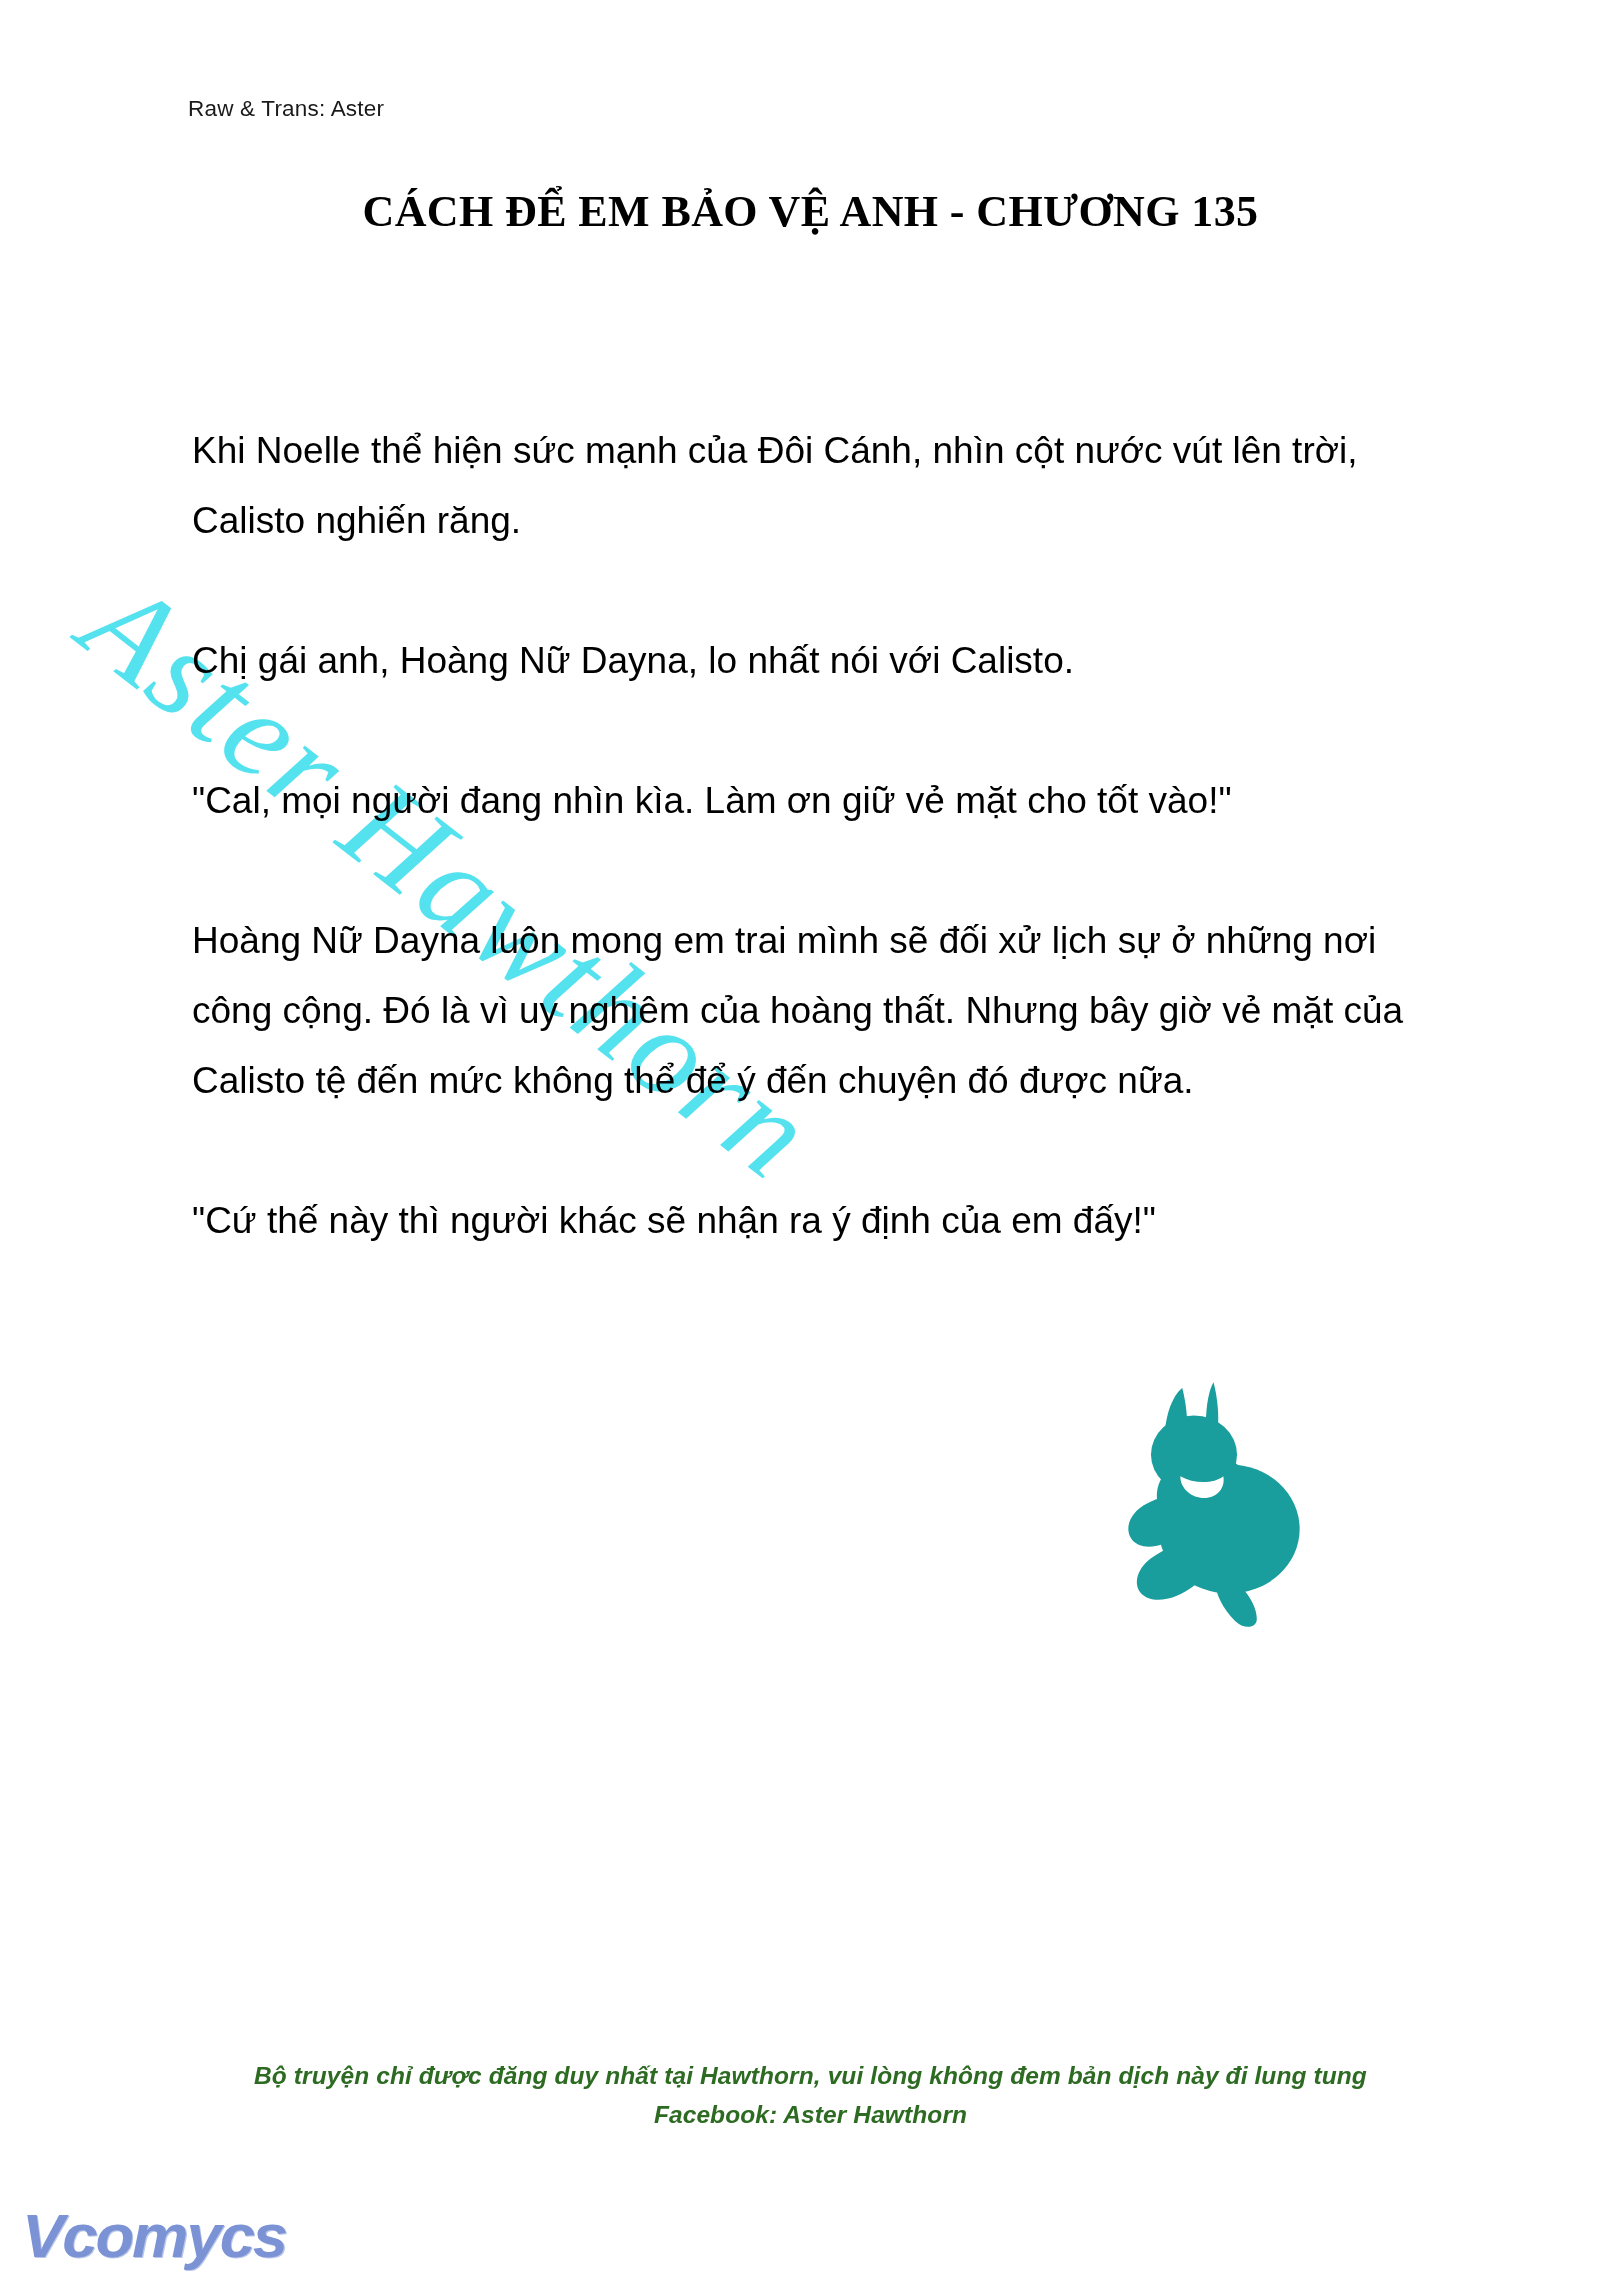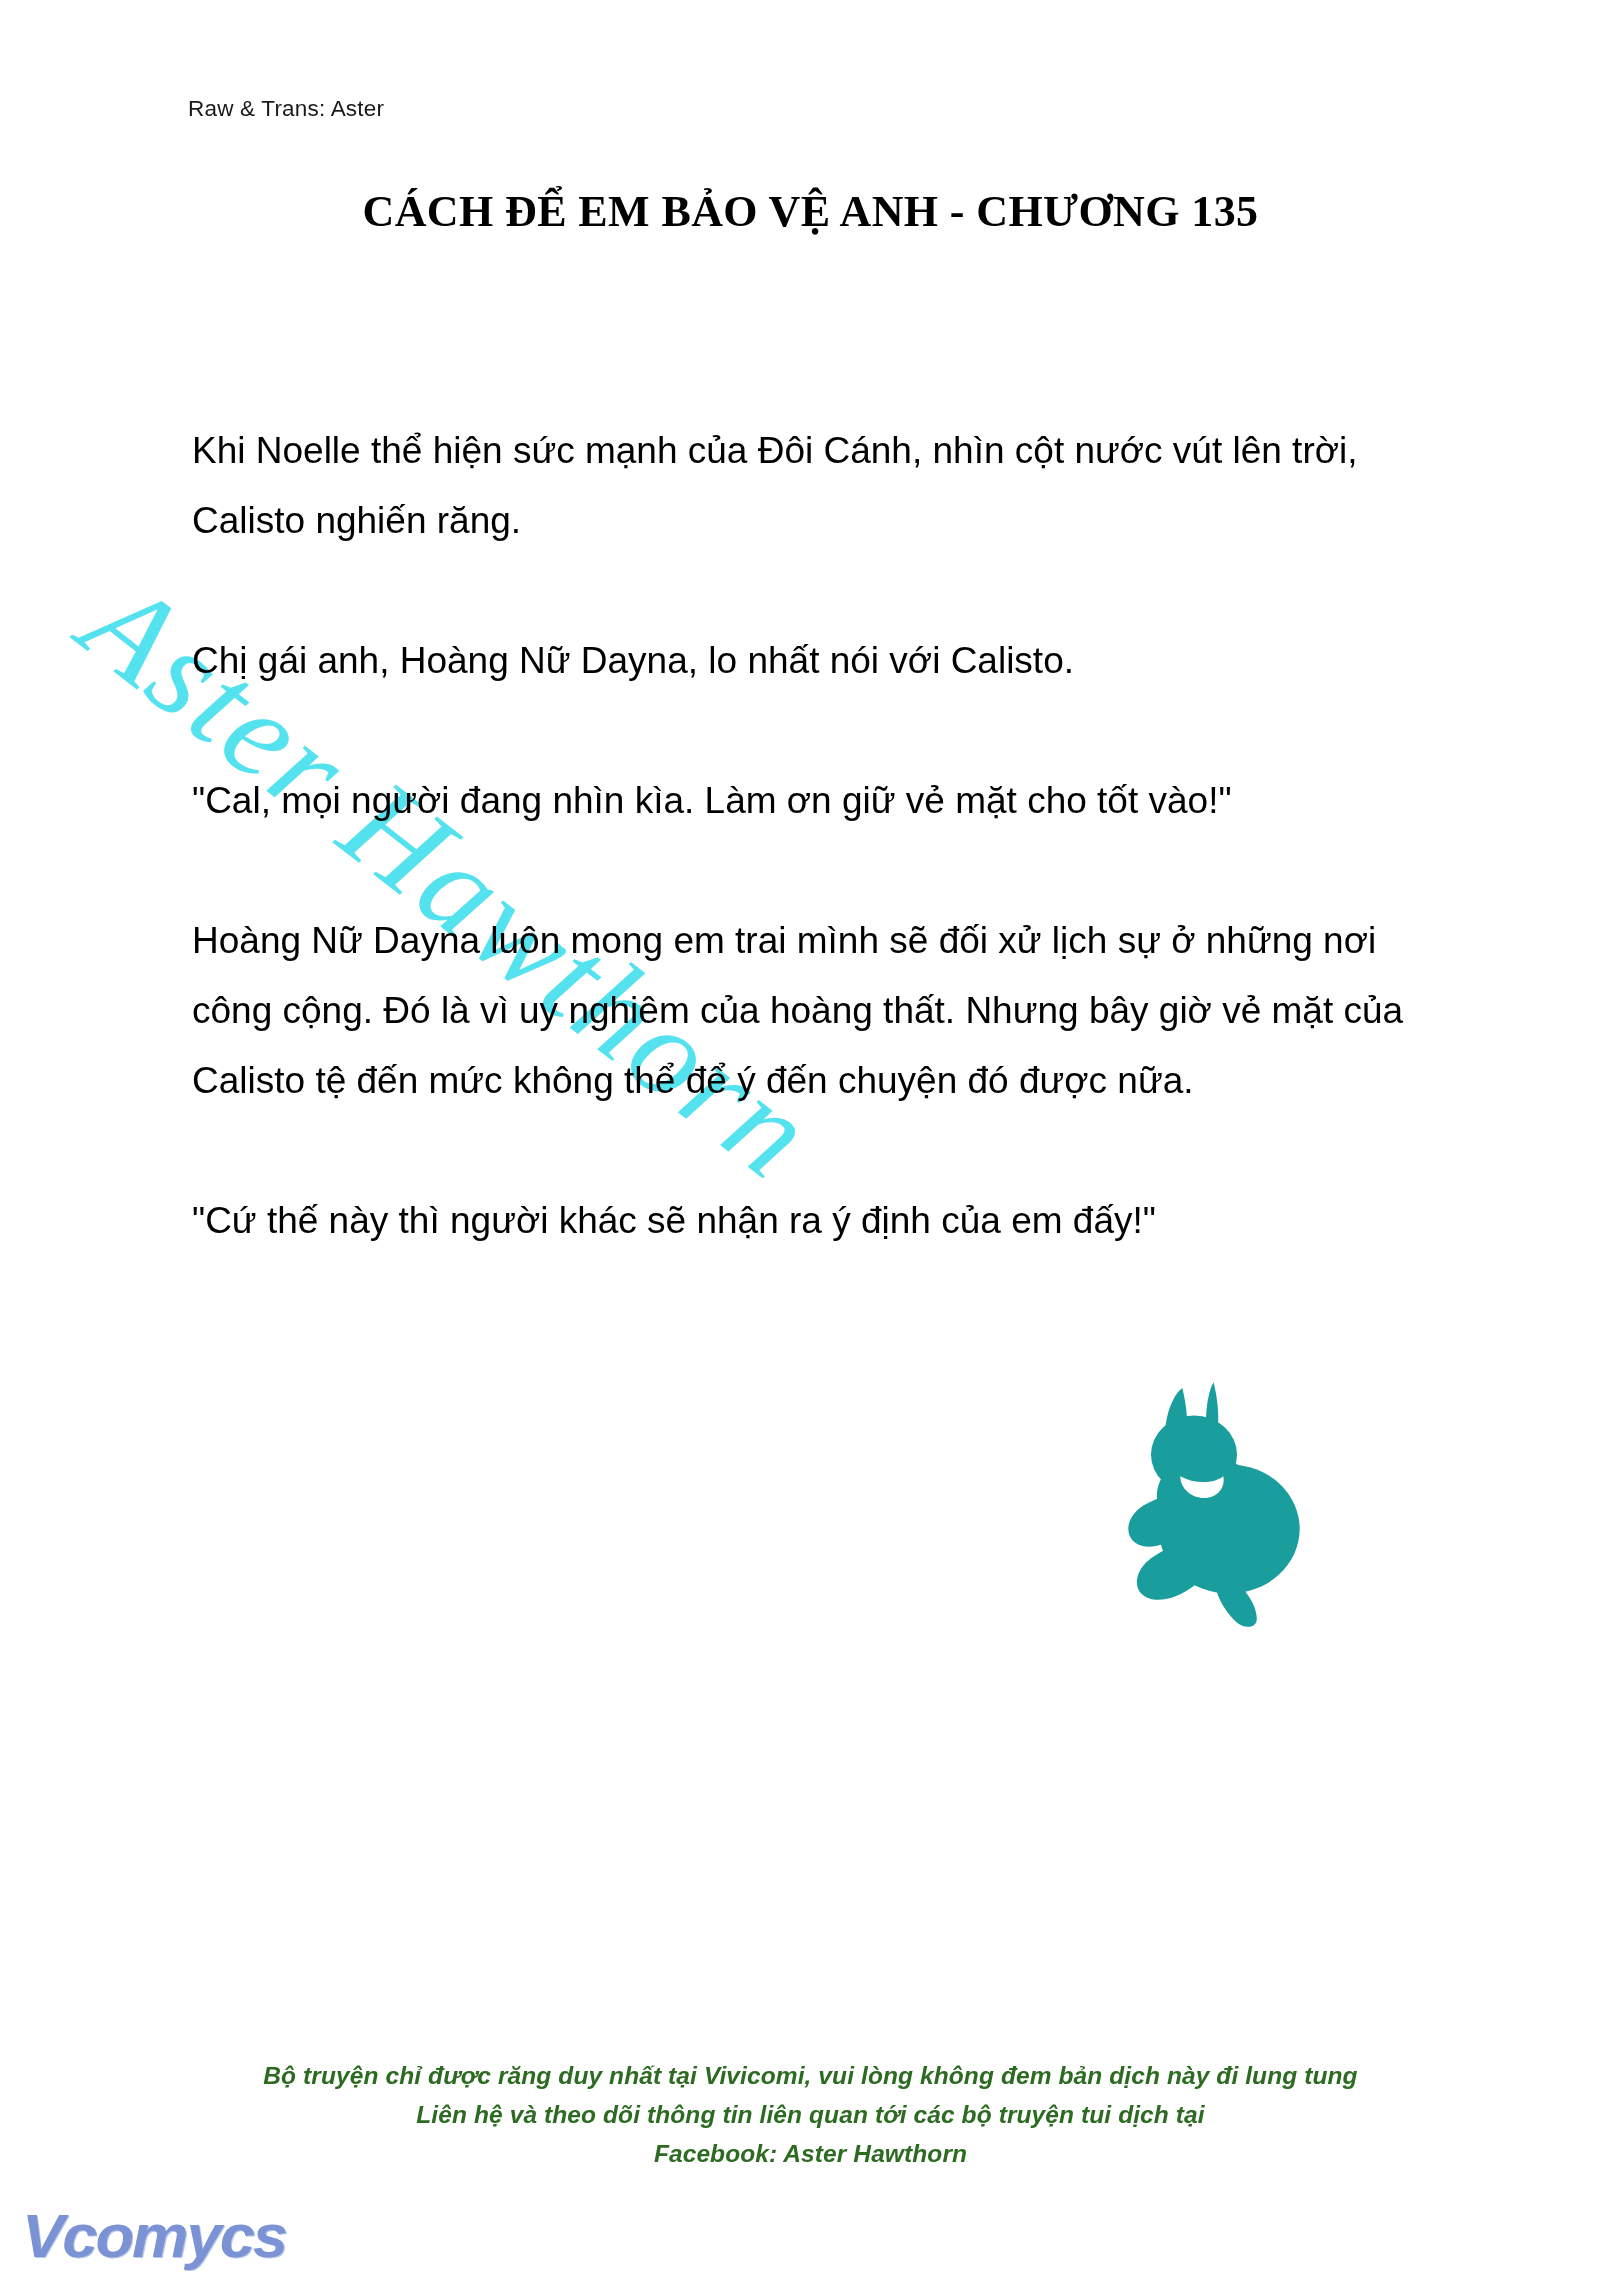--- a/index.html
+++ b/index.html
@@ -178,22 +178,21 @@
 
   <div class="body-text">
     <p class="para">Khi Noelle thể hiện sức mạnh của Đôi Cánh, nhìn cột nước vút lên trời, Calisto nghiến răng.</p>
     <p class="para">Chị gái anh, Hoàng Nữ Dayna, lo nhất nói với Calisto.</p>
     <p class="para">"Cal, mọi người đang nhìn kìa. Làm ơn giữ vẻ mặt cho tốt vào!"</p>
     <p class="para">Hoàng Nữ Dayna luôn mong em trai mình sẽ đối xử lịch sự ở những nơi công cộng. Đó là vì uy nghiêm của hoàng thất. Nhưng bây giờ vẻ mặt của Calisto tệ đến mức không thể để ý đến chuyện đó được nữa.</p>
     <p class="para">"Cứ thế này thì người khác sẽ nhận ra ý định của em đấy!"</p>
   </div>
 
   <div class="footer-notice">
-    <div class="footer-line">Bộ truyện chỉ được răng duy nhất tại Vivicomi, vui lòng không đem bản dịch này đi lung tung</div>
-    <div class="footer-line">Liên hệ và theo dõi thông tin liên quan tới các bộ truyện tui dịch tại</div>
+    <div class="footer-line">Bộ truyện chỉ được đăng duy nhất tại Hawthorn, vui lòng không đem bản dịch này đi lung tung</div>
     <div class="footer-line">Facebook: Aster Hawthorn</div>
   </div>
 
   <div class="brand-logo">
     <span class="brand-logo-text">Vcomycs</span>
   </div>
 
 </div>
 
 

